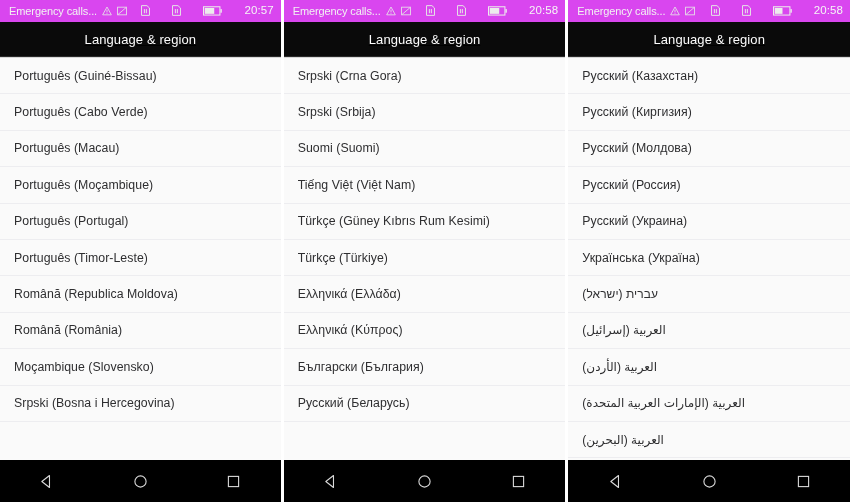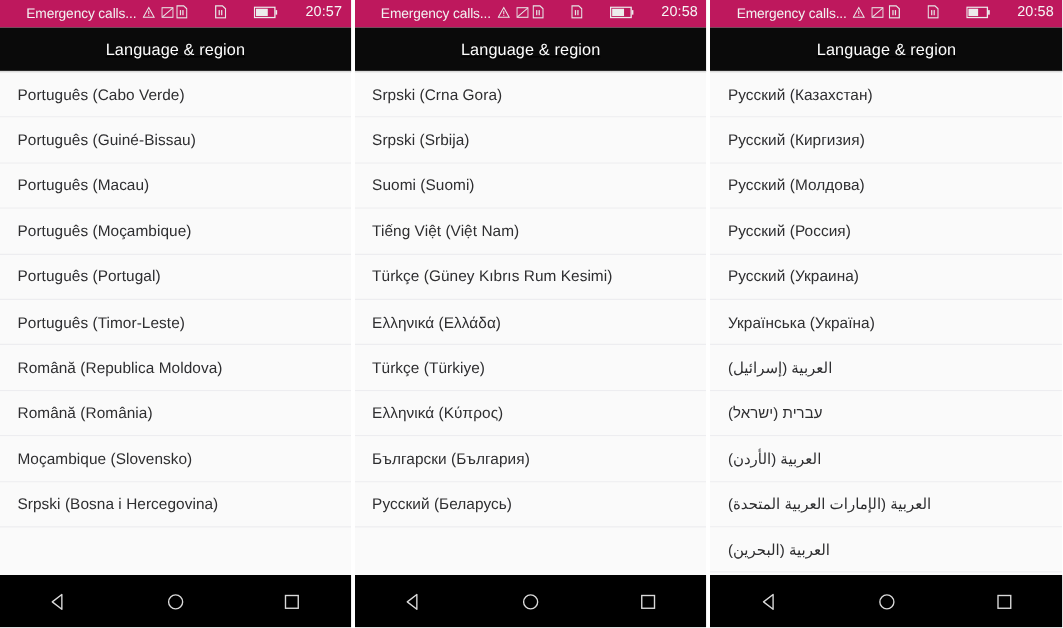--- a/index.html
+++ b/index.html
@@ -27,24 +27,24 @@
     display: flex;
     flex-direction: column;
     overflow: hidden;
   }
   .phone.gap-left { margin-left: 3px; }
   .phone.w2 { width: 282px; }
 
   
   .status-bar {
     height: 22px;
-    background: #be185d;
-    display: flex;
-    align-items: center;
-    padding: 0 7px 0 21px;
+    background: #d946ef;
+    display: flex;
+    align-items: center;
+    padding: 0 7px 0 9px;
     box-sizing: border-box;
     flex: 0 0 auto;
   }
   .status-left {
     display: flex;
     align-items: center;
     gap: 5px;
     flex: 1 1 auto;
     min-width: 0;
   }
@@ -185,24 +185,24 @@
             </svg>
         </span>
         <span class="status-clock">20:57</span>
       </div>
     </div>
     <div class="title-bar">
       <span class="title-text">Language &amp; region</span>
     </div>
     <div class="list">
       <div class="list-row">
+          <span class="label">Português (Guiné-Bissau)</span>
+        </div>
+      <div class="list-row">
           <span class="label">Português (Cabo Verde)</span>
-        </div>
-      <div class="list-row">
-          <span class="label">Português (Guiné-Bissau)</span>
         </div>
       <div class="list-row">
           <span class="label">Português (Macau)</span>
         </div>
       <div class="list-row">
           <span class="label">Português (Moçambique)</span>
         </div>
       <div class="list-row">
           <span class="label">Português (Portugal)</span>
         </div>
@@ -297,24 +297,24 @@
       <div class="list-row">
           <span class="label">Suomi (Suomi)</span>
         </div>
       <div class="list-row">
           <span class="label">Tiếng Việt (Việt Nam)</span>
         </div>
       <div class="list-row">
           <span class="label">Türkçe (Güney Kıbrıs Rum Kesimi)</span>
         </div>
       <div class="list-row">
+          <span class="label">Türkçe (Türkiye)</span>
+        </div>
+      <div class="list-row">
           <span class="label">Ελληνικά (Ελλάδα)</span>
-        </div>
-      <div class="list-row">
-          <span class="label">Türkçe (Türkiye)</span>
         </div>
       <div class="list-row">
           <span class="label">Ελληνικά (Κύπρος)</span>
         </div>
       <div class="list-row">
           <span class="label">Български (България)</span>
         </div>
       <div class="list-row">
           <span class="label">Русский (Беларусь)</span>
         </div>
@@ -397,24 +397,24 @@
       <div class="list-row">
           <span class="label">Русский (Россия)</span>
         </div>
       <div class="list-row">
           <span class="label">Русский (Украина)</span>
         </div>
       <div class="list-row">
           <span class="label">Українська (Україна)</span>
         </div>
       <div class="list-row rtl">
+          <span class="label">עברית (ישראל)</span>
+        </div>
+      <div class="list-row rtl">
           <span class="label">العربية (إسرائيل)</span>
-        </div>
-      <div class="list-row rtl">
-          <span class="label">עברית (ישראל)</span>
         </div>
       <div class="list-row rtl">
           <span class="label">العربية (الأردن)</span>
         </div>
       <div class="list-row rtl">
           <span class="label">العربية (الإمارات العربية المتحدة)</span>
         </div>
       <div class="list-row rtl">
           <span class="label">العربية (البحرين)</span>
         </div>

